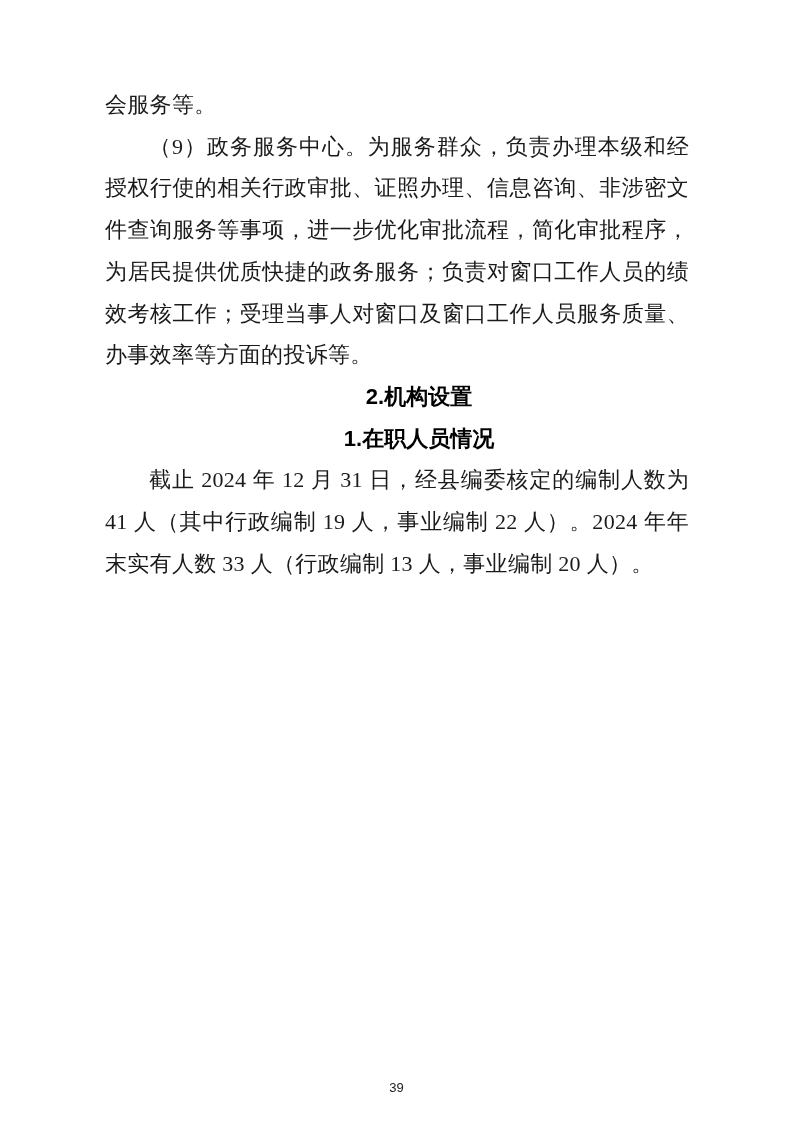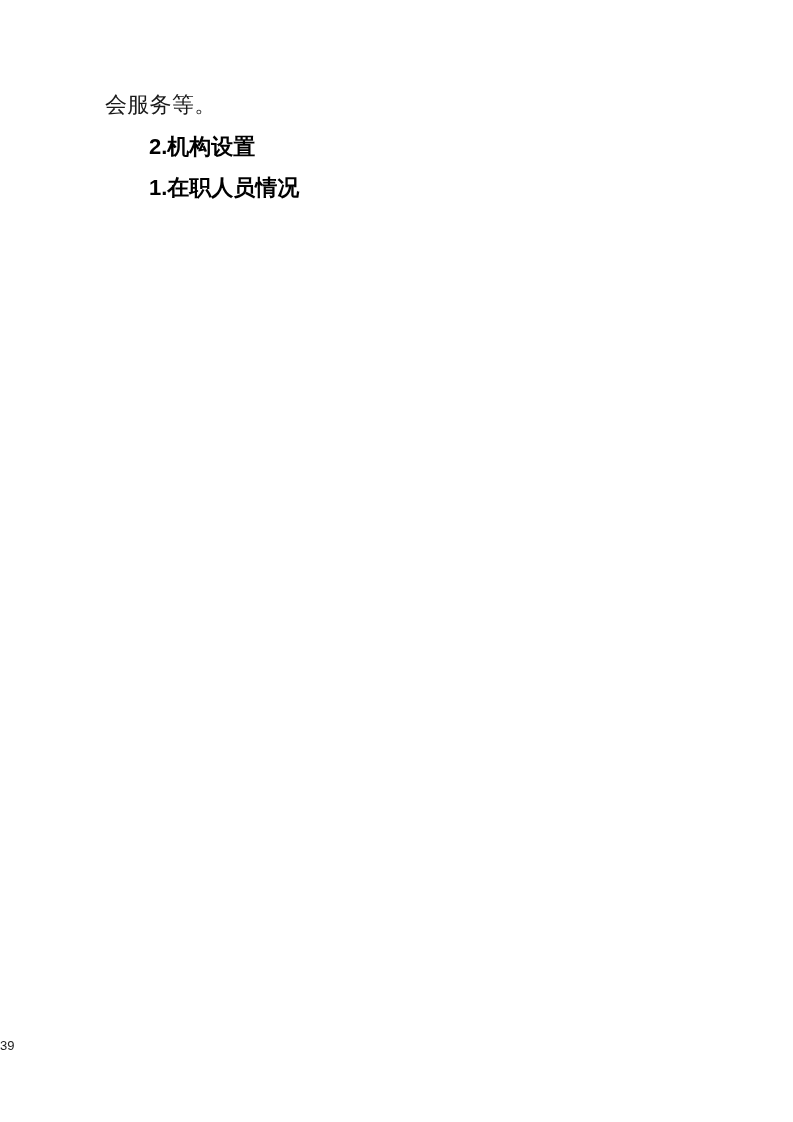--- a/index.html
+++ b/index.html
@@ -36,36 +36,39 @@
     text-indent: 2em;
   }
   .heading {
     margin: 0;
     font-size: 22px;
     line-height: 41.7px;
     text-indent: 2em;
     font-family: "Liberation Sans", "DejaVu Sans", sans-serif;
     font-weight: 700;
     color: #000000;
+    text-align: center;
   }
   .page-number {
     position: absolute;
     left: 0;
     width: 793px;
-    top: 1038px;
-    text-align: left;
+    top: 1080px;
+    text-align: center;
     font-size: 13px;
     color: #222222;
     font-family: "Liberation Sans", "DejaVu Sans", sans-serif;
   }
 </style>
 </head>
 <body>
 
 <div class="page">
   <div class="content">
     <p class="para">会服务等。</p>
+    <p class="para indent">（9）政务服务中心。为服务群众，负责办理本级和经授权行使的相关行政审批、证照办理、信息咨询、非涉密文件查询服务等事项，进一步优化审批流程，简化审批程序，为居民提供优质快捷的政务服务；负责对窗口工作人员的绩效考核工作；受理当事人对窗口及窗口工作人员服务质量、办事效率等方面的投诉等。</p>
     <h3 class="heading">2.机构设置</h3>
     <h3 class="heading">1.在职人员情况</h3>
+    <p class="para indent">截止 2024 年 12 月 31 日，经县编委核定的编制人数为 41 人（其中行政编制 19 人，事业编制 22 人）。2024 年年末实有人数 33 人（行政编制 13 人，事业编制 20 人）。</p>
   </div>
 
   <div class="page-number">39</div>
 </div>
 
 </body></html>

